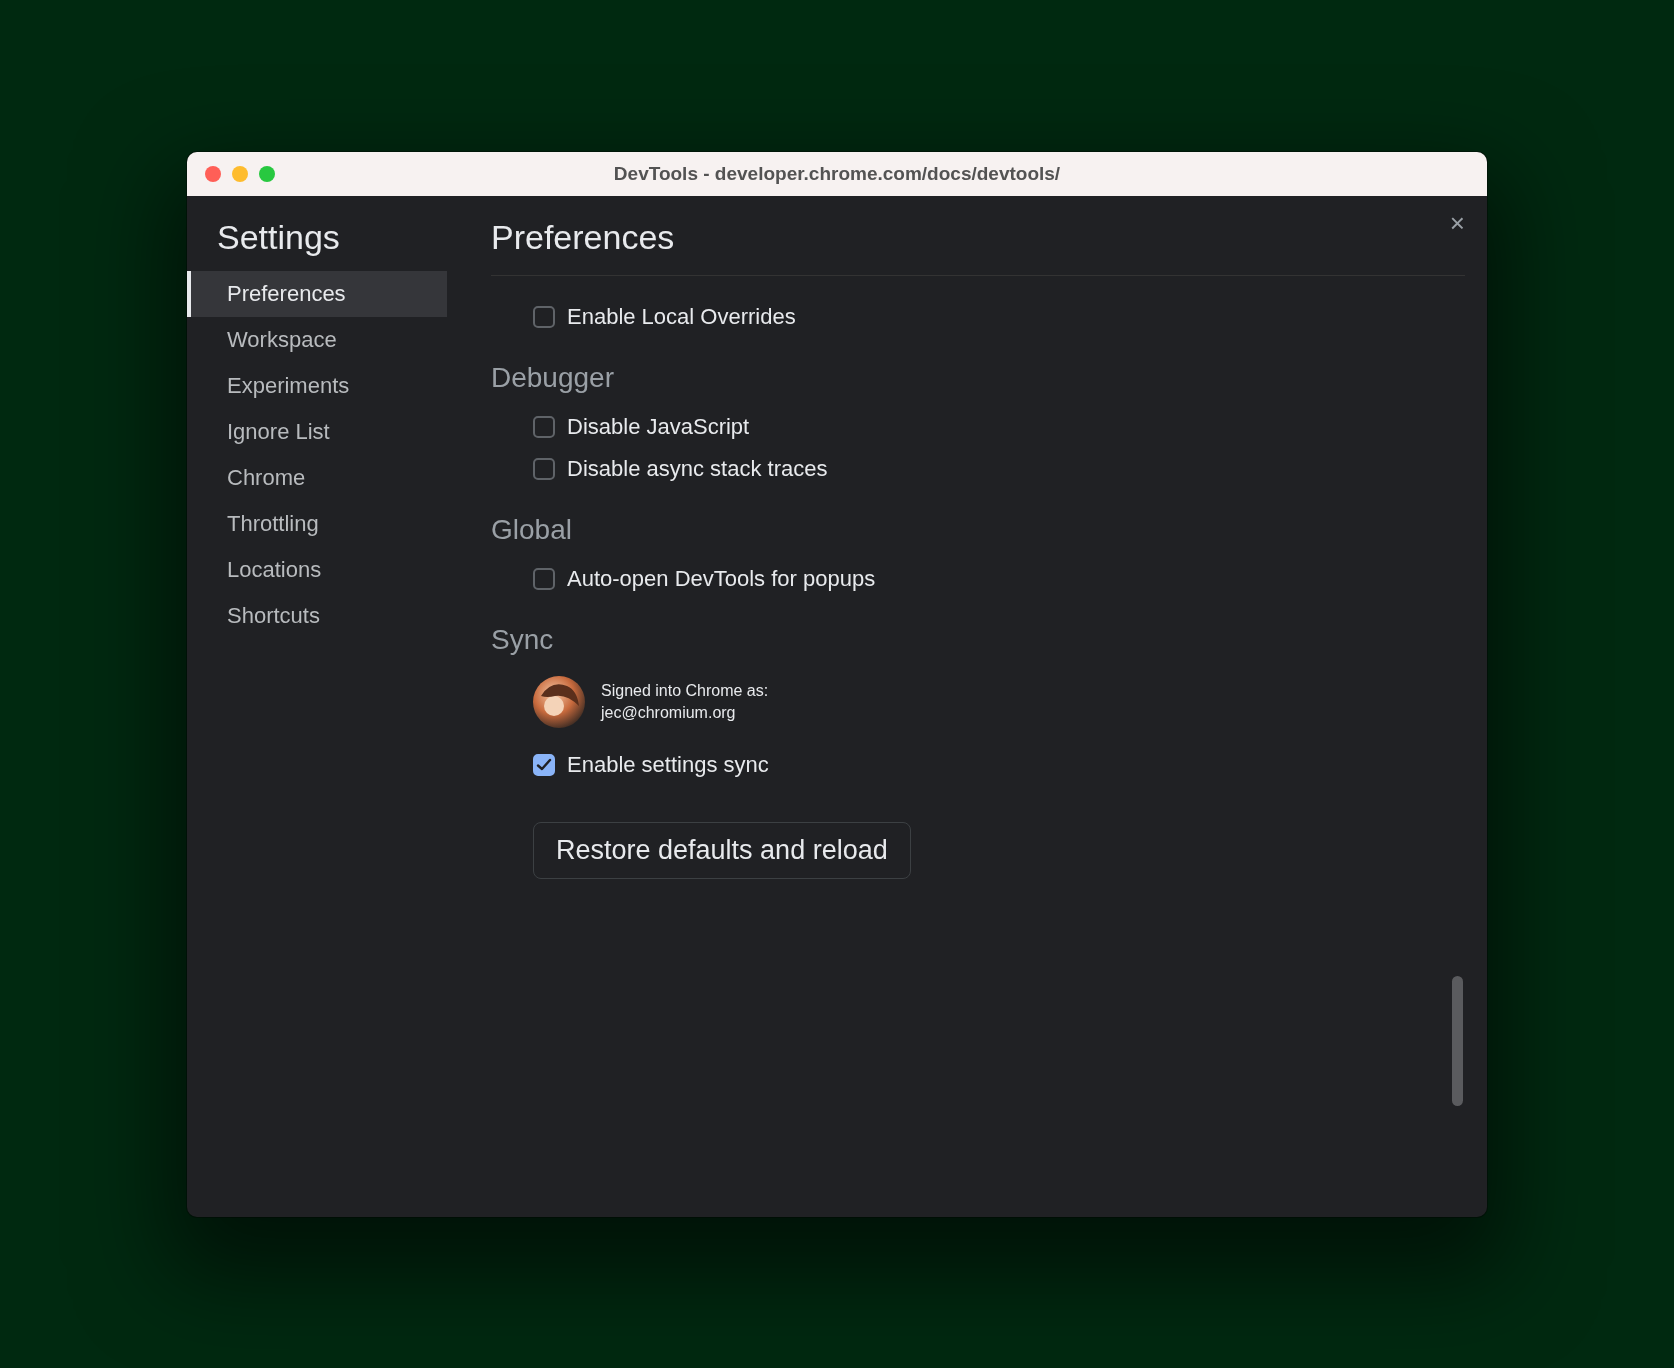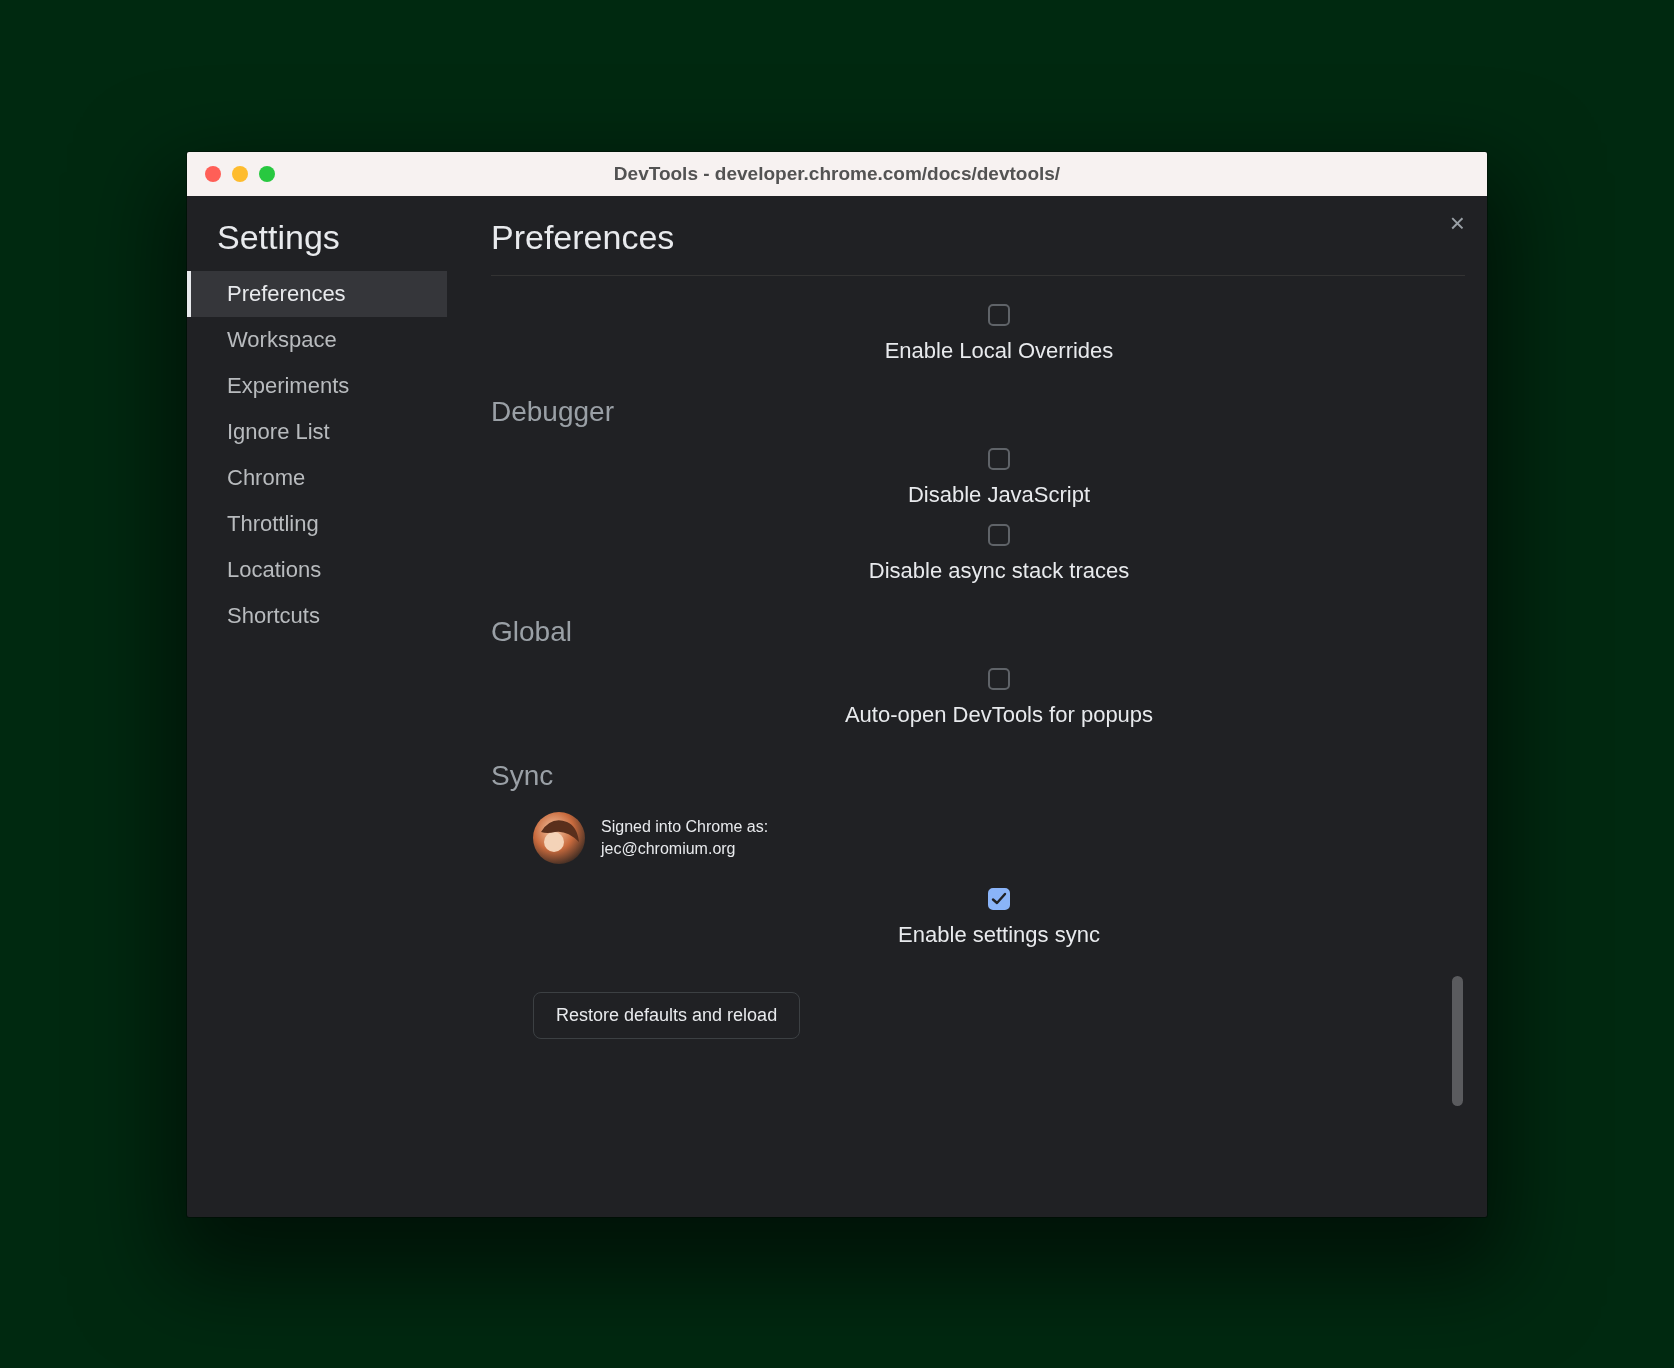--- a/index.html
+++ b/index.html
@@ -12,21 +12,21 @@
     --text-muted:#9aa0a6;
     --sidebar-active:#35363a;
     --checkbox-border:#5f6368;
     --checkbox-checked:#8ab4f8;
     --button-border:#3c4043;
   }
   *{box-sizing:border-box;font-family:-apple-system,BlinkMacSystemFont,"Segoe UI",Helvetica,Arial,sans-serif;}
   html,body{margin:0;padding:0;width:1674px;height:1368px;background:var(--bg-outer);}
   .stage{width:1674px;height:1368px;display:flex;align-items:center;justify-content:center;}
   .window{
-    width:1300px;height:1065px;border-radius:2px;overflow:hidden;
+    width:1300px;height:1065px;border-radius:10px;overflow:hidden;
     background:var(--window-bg);
     box-shadow:0 40px 90px 20px rgba(0,0,0,0.55),0 0 0 1px rgba(0,0,0,0.3);
     display:flex;flex-direction:column;
   }
   .titlebar{
     height:44px;background:var(--titlebar-bg);display:flex;align-items:center;
     padding:0 18px;position:relative;
   }
   .traffic{display:flex;gap:11px;align-items:center;}
   .traffic .dot{width:16px;height:16px;border-radius:50%;}
@@ -50,33 +50,33 @@
   .main{flex:1;display:flex;flex-direction:column;min-width:0;padding:22px 22px 0 44px;}
   .main-title{color:var(--text-main);font-size:34px;font-weight:400;margin:0 0 18px 0;}
   .scroll{flex:1;position:relative;border-top:1px solid #333;overflow:hidden;}
   .content{padding:28px 0 28px 0;}
   .scrollbar{position:absolute;right:2px;top:0;bottom:0;width:12px;}
   .scrollbar .thumb{position:absolute;right:0;width:11px;border-radius:6px;background:#5a5b5e;top:700px;height:130px;}
 
   .section-head{color:var(--text-muted);font-size:28px;margin:32px 0 20px 0;}
   .section-head:first-child{margin-top:0;}
 
-  .row{display:flex;align-items:center;gap:12px;margin:0 0 16px 42px;color:var(--text-main);font-size:22px;flex-direction:column;}
+  .row{display:flex;align-items:center;gap:12px;margin:0 0 16px 42px;color:var(--text-main);font-size:22px;}
   .cb{width:22px;height:22px;border:2px solid var(--checkbox-border);border-radius:5px;flex-shrink:0;cursor:pointer;display:flex;align-items:center;justify-content:center;}
   .cb.checked{background:var(--checkbox-checked);border-color:var(--checkbox-checked);}
   .cb.checked svg{width:16px;height:16px;}
 
   .sync-user{display:flex;align-items:center;gap:16px;margin:0 0 24px 42px;}
   .avatar{width:52px;height:52px;border-radius:50%;overflow:hidden;flex-shrink:0;}
   .avatar svg{width:100%;height:100%;display:block;}
   .user-lines{color:var(--text-main);font-size:16px;line-height:1.35;}
 
   .restore-btn{
     display:inline-block;margin:28px 0 0 42px;border:1px solid var(--button-border);
-    background:transparent;color:var(--text-main);font-size:18px;padding:12px 22px;border-radius:8px;cursor:pointer;text-align:right;
+    background:transparent;color:var(--text-main);font-size:27px;padding:12px 22px;border-radius:8px;cursor:pointer;text-align:right;
   }
 </style>
 </head>
 <body>
 
 <div class="stage">
   <div class="window">
 
     <div class="titlebar">
       <div class="traffic">

